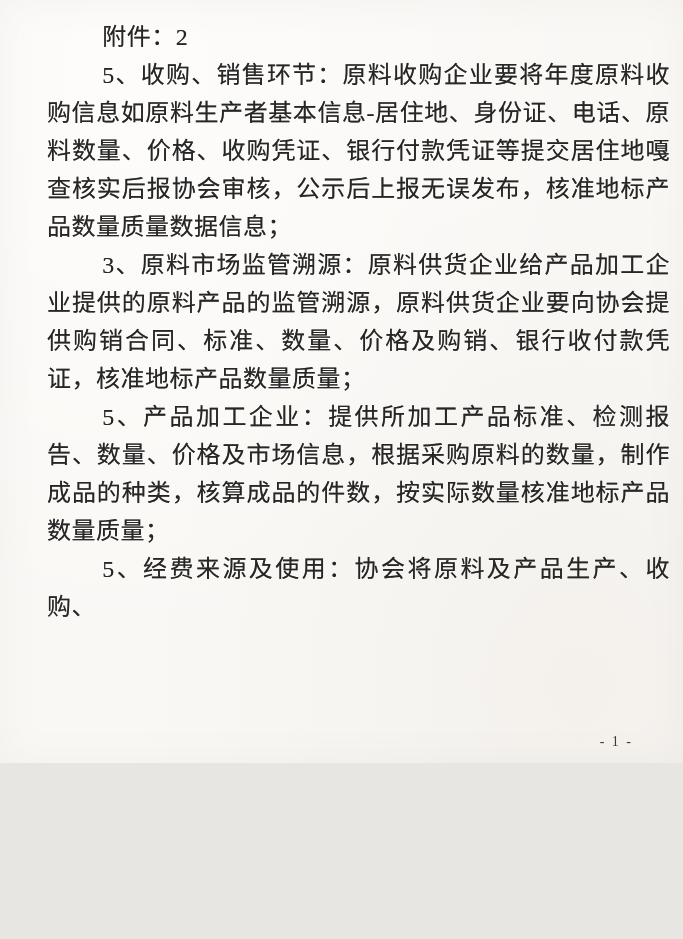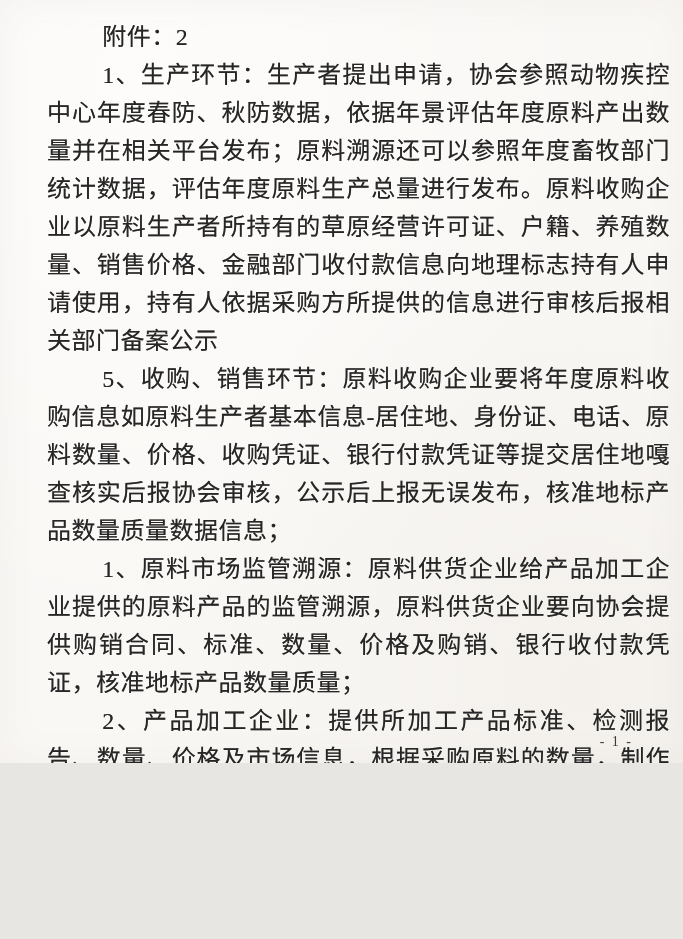--- a/index.html
+++ b/index.html
@@ -58,20 +58,19 @@
     color: #3a3a3a;
     font-family: "Liberation Serif", "DejaVu Serif", serif;
   }
 </style>
 </head>
 <body>
 
 <div class="scan-page">
   <div class="text-block">
     <div class="attachment-label">附件：2</div>
-    <p>1、生产环节：生产者提出申请，协会参照动物疾控中心年度春防、秋防数据，依据年景评估年度原料产出数量并在相关平台发布；原料溯源还可以参照年度畜牧部门统计数据，评估年度原料生产总量进行发布。原料收购企业以原料生产者所持有的草原经营许可证、户籍、养殖数量、销售价格、金融部门收付款信息向地理标志持有人申请使用，持有人依据采购方所提供的信息进行审核后报相关部门备案公示</p>
     <p>5、收购、销售环节：原料收购企业要将年度原料收购信息如原料生产者基本信息-居住地、身份证、电话、原料数量、价格、收购凭证、银行付款凭证等提交居住地嘎查核实后报协会审核，公示后上报无误发布，核准地标产品数量质量数据信息；</p>
-    <p>1、原料市场监管溯源：原料供货企业给产品加工企业提供的原料产品的监管溯源，原料供货企业要向协会提供购销合同、标准、数量、价格及购销、银行收付款凭证，核准地标产品数量质量；</p>
-    <p>2、产品加工企业：提供所加工产品标准、检测报告、数量、价格及市场信息，根据采购原料的数量，制作成品的种类，核算成品的件数，按实际数量核准地标产品数量质量；</p>
+    <p>3、原料市场监管溯源：原料供货企业给产品加工企业提供的原料产品的监管溯源，原料供货企业要向协会提供购销合同、标准、数量、价格及购销、银行收付款凭证，核准地标产品数量质量；</p>
+    <p>5、产品加工企业：提供所加工产品标准、检测报告、数量、价格及市场信息，根据采购原料的数量，制作成品的种类，核算成品的件数，按实际数量核准地标产品数量质量；</p>
     <p>5、经费来源及使用：协会将原料及产品生产、收购、</p>
   </div>
   <div class="page-number">- 1 -</div>
 </div>
 
 </body></html>

